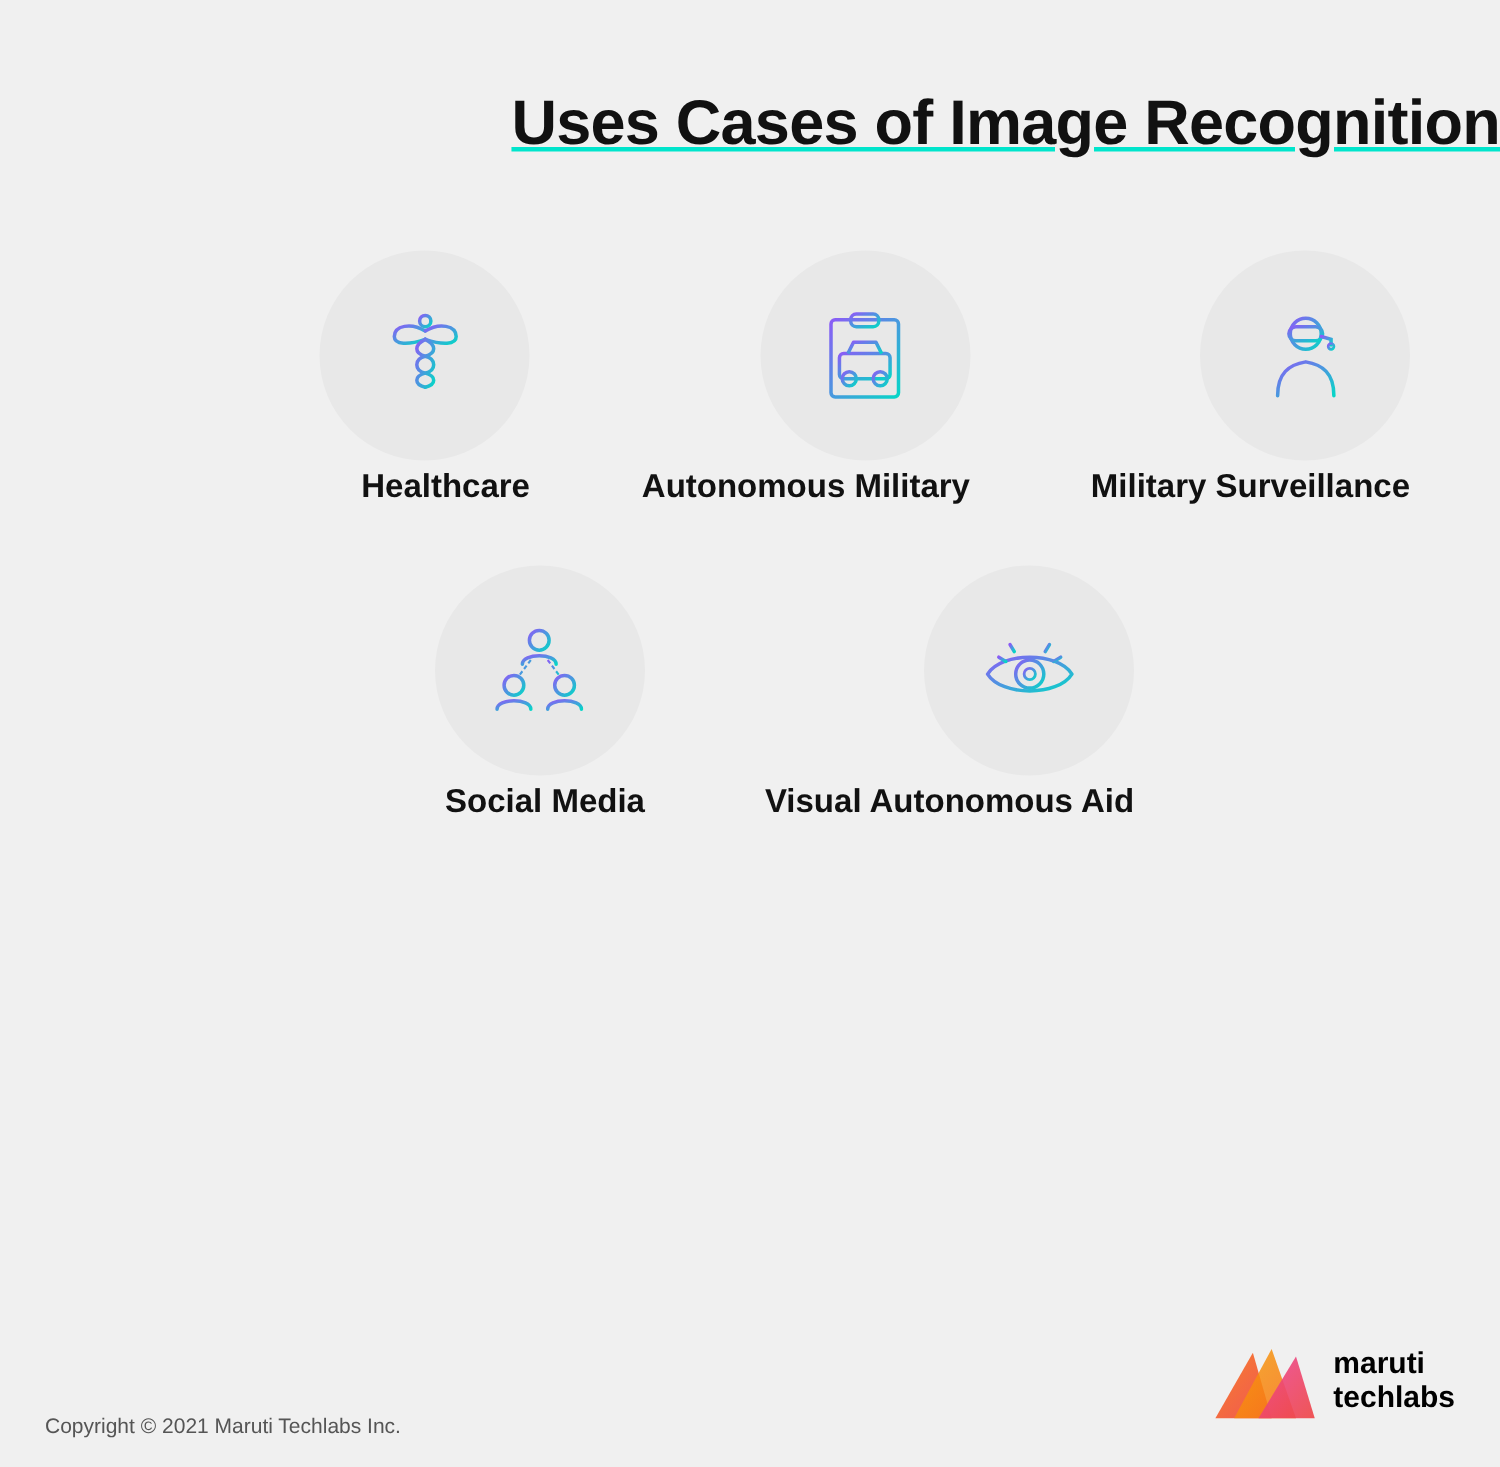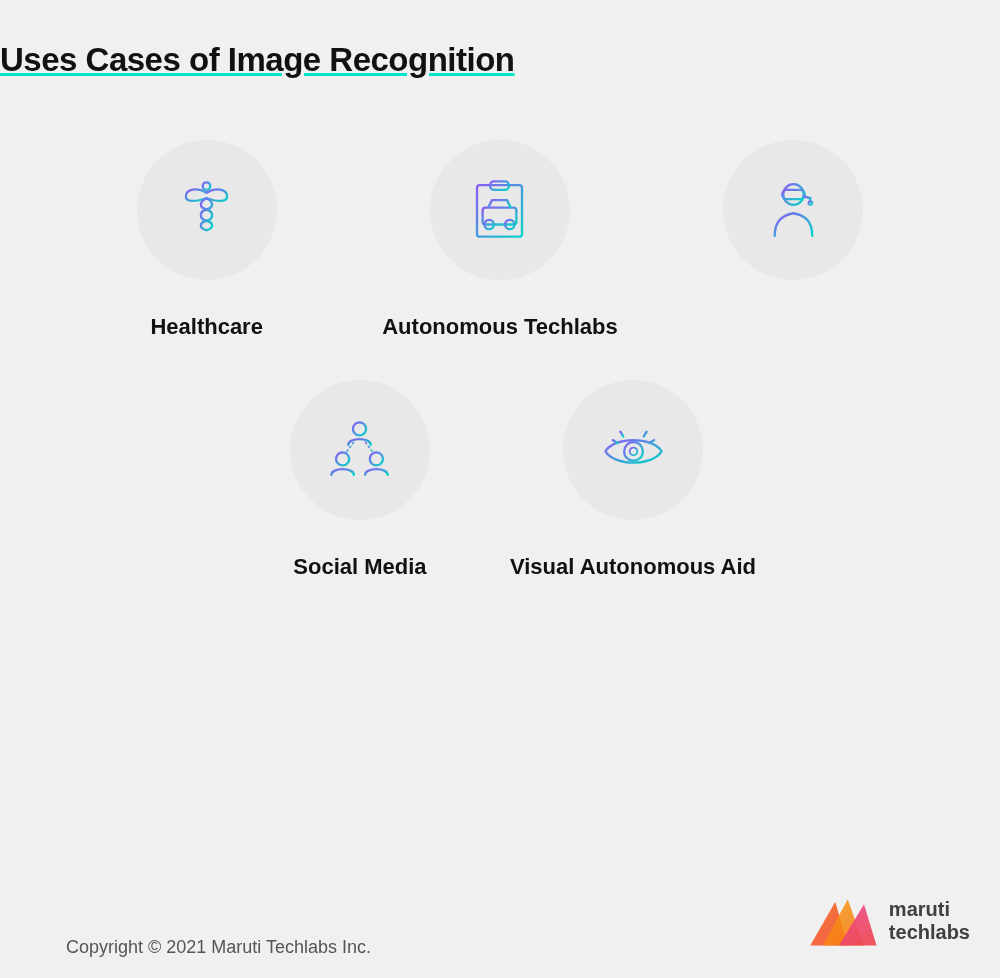--- a/index.html
+++ b/index.html
@@ -6,30 +6,31 @@
     body {
       width: 1000px;
       height: 978px;
       background: #f0f0f0;
       font-family: 'Arial', sans-serif;
       overflow: hidden;
       position: relative;
     }
 
     .page-title {
-      text-align: left;
+      text-align: right;
       padding-top: 40px;
-      font-size: 33px;
+      font-size: 42px;
       font-weight: 900;
       color: #111;
       text-decoration: underline;
       text-decoration-color: #00e5cc;
       text-decoration-thickness: 3px;
       letter-spacing: -0.5px;
       line-height: 1.2;
+      margin-top: 17px;
     }
 
     .grid {
       display: grid;
       grid-template-columns: repeat(3, 1fr);
       grid-template-rows: auto auto;
       gap: 10px 0;
       padding: 50px 60px 0;
       margin-top: 10px;
     }
@@ -38,22 +39,22 @@
       display: flex;
       justify-content: center;
       gap: 80px;
       padding: 30px 60px 0;
       margin-left: 46px;
     }
 
     .card {
       display: flex;
       flex-direction: column;
-      align-items: center;
-      gap: 34px;
+      align-items: flex-end;
+      gap: 4px;
     }
 
     .icon-circle {
       width: 140px;
       height: 140px;
       border-radius: 50%;
       background: #e8e8e8;
       display: flex;
       align-items: center;
       justify-content: center;
@@ -77,41 +78,40 @@
       bottom: 20px;
       left: 0;
       right: 0;
       display: flex;
       justify-content: space-between;
       align-items: flex-end;
       padding: 0 30px;
     }
 
     .copyright {
-      font-size: 18px;
+      font-size: 14px;
       color: #555;
-      margin-left: 36px;
     }
 
     .logo-container {
       display: flex;
       align-items: center;
       gap: 10px;
     }
 
     .logo-triangles {
       display: flex;
       align-items: flex-end;
       gap: 1px;
     }
 
     .logo-text {
       font-size: 20px;
       font-weight: 900;
-      color: #404040;
+      color: #000000;
       line-height: 1.15;
     }
   </style>
 </head>
 <body>
 
 <svg width="0" height="0" style="position:absolute">
   <defs>
     <linearGradient id="iconGrad" x1="0%" y1="0%" x2="100%" y2="100%">
       <stop offset="0%" style="stop-color:#8b5cf6"></stop>
@@ -178,21 +178,21 @@
         <rect x="22" y="38" width="36" height="18" rx="3" stroke="url(#g3)" stroke-width="2.5" fill="none"></rect>
 
         <path d="M28 38 L32 30 L48 30 L52 38" stroke="url(#g3)" stroke-width="2.5" fill="none" stroke-linejoin="round"></path>
 
         <circle cx="29" cy="56" r="5" stroke="url(#g3)" stroke-width="2.5" fill="none"></circle>
         <circle cx="51" cy="56" r="5" stroke="url(#g3)" stroke-width="2.5" fill="none"></circle>
 
         <line x1="22" y1="68" x2="58" y2="68" stroke="url(#g3)" stroke-width="1.5"></line>
       </svg>
     </div>
-    <span class="card-label">Autonomous Techlabs</span>
+    <span class="card-label">Autonomous Military</span>
   </div>
 
   <div class="card">
     <div class="icon-circle">
       <svg viewBox="0 0 80 80">
         <defs>
             <linearGradient id="g4" x1="0%" y1="0%" x2="100%" y2="100%">
               <stop offset="0%" style="stop-color:#8b5cf6"></stop>
               <stop offset="100%" style="stop-color:#06d6c7"></stop>
             </linearGradient>
@@ -206,20 +206,21 @@
 
         <path d="M51 26 L58 28 L58 32" stroke="url(#g4)" stroke-width="2.5" fill="none" stroke-linecap="round"></path>
         <circle cx="58" cy="33" r="2" stroke="url(#g4)" stroke-width="2" fill="none"></circle>
 
         <path d="M20 68 C20 52, 28 46, 40 44 C52 46, 60 52, 60 68" stroke="url(#g4)" stroke-width="2.5" fill="none" stroke-linecap="round"></path>
 
         <line x1="36" y1="35" x2="36" y2="44" stroke="url(#g4)" stroke-width="2.5" stroke-linecap="round"></line>
         <line x1="44" y1="35" x2="44" y2="44" stroke="url(#g4)" stroke-width="2.5" stroke-linecap="round"></line>
       </svg>
     </div>
+    <span class="card-label">Military Surveillance</span>
   </div>
 
 
 
 </div>
 
 <div class="grid-bottom">
 
   <div class="card">
     <div class="icon-circle">

